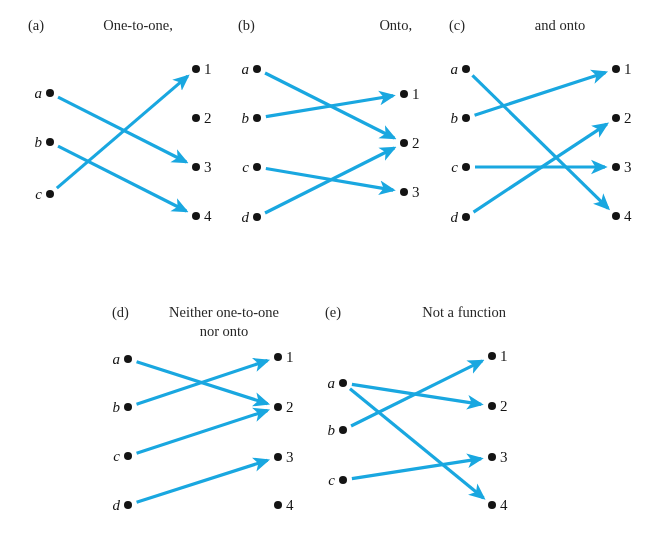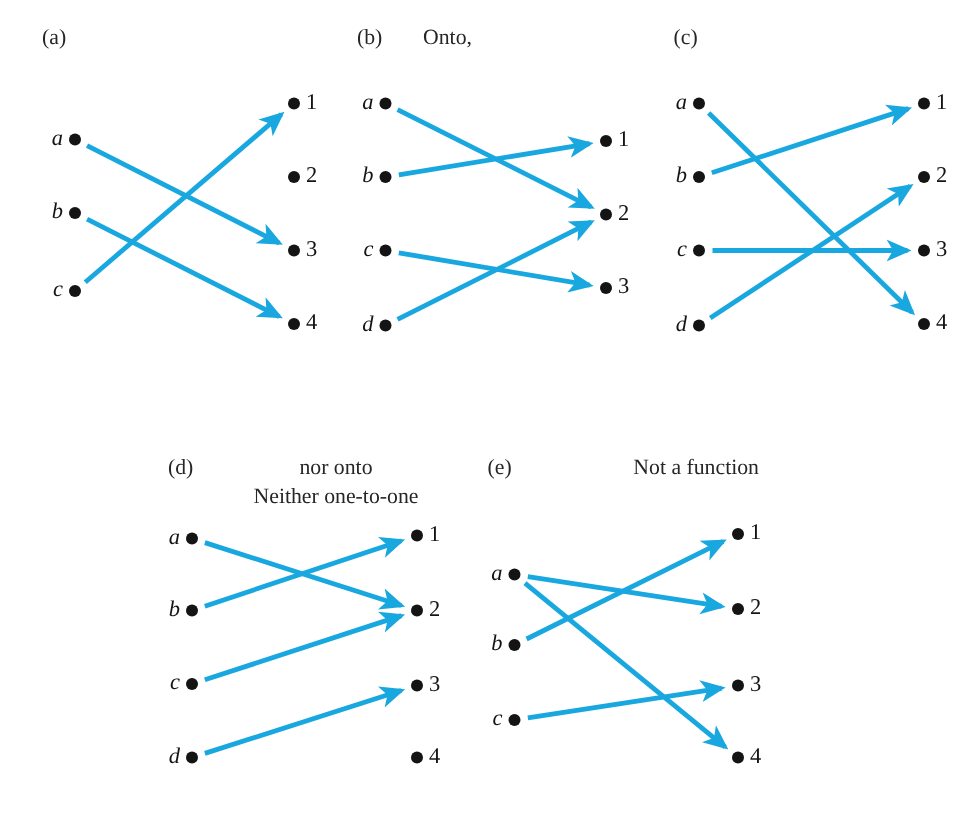--- a/index.html
+++ b/index.html
@@ -94,76 +94,78 @@
       <line x1="136.54" y1="404.15" x2="267.56" y2="360.48" stroke="#19A7E0" stroke-width="3.2" stroke-linecap="butt" marker-end="url(#arrowhead)"></line>
       <line x1="136.56" y1="453.21" x2="267.54" y2="410.42" stroke="#19A7E0" stroke-width="3.2" stroke-linecap="butt" marker-end="url(#arrowhead)"></line>
       <line x1="136.57" y1="502.26" x2="267.52" y2="460.35" stroke="#19A7E0" stroke-width="3.2" stroke-linecap="butt" marker-end="url(#arrowhead)"></line>
       <line x1="351.89" y1="384.37" x2="481.13" y2="404.32" stroke="#19A7E0" stroke-width="3.2" stroke-linecap="butt" marker-end="url(#arrowhead)"></line>
       <line x1="349.96" y1="388.70" x2="483.49" y2="498.03" stroke="#19A7E0" stroke-width="3.2" stroke-linecap="butt" marker-end="url(#arrowhead)"></line>
       <line x1="351.06" y1="426.00" x2="482.15" y2="360.89" stroke="#19A7E0" stroke-width="3.2" stroke-linecap="butt" marker-end="url(#arrowhead)"></line>
       <line x1="351.89" y1="478.63" x2="481.13" y2="458.68" stroke="#19A7E0" stroke-width="3.2" stroke-linecap="butt" marker-end="url(#arrowhead)"></line>
     </svg>
   <div id="panels-container">
       <div class="panel-caption" style="left: 78px; top: 16px; width: 120px; text-align: center; white-space: normal;">
+        <span class="caption-line caption-l1">One-to-one,</span>
       </div>
       <div class="panel-caption caption-tag" style="left: 28px; top: 16px;">(a)</div>
       <div class="node" style="left: 50px; top: 93px; background: rgb(20, 20, 20);"></div>
       <div class="node-label left" style="top: 93px; left: 42px;">a</div>
       <div class="node" style="left: 50px; top: 142px; background: rgb(20, 20, 20);"></div>
       <div class="node-label left" style="top: 142px; left: 42px;">b</div>
       <div class="node" style="left: 50px; top: 194px; background: rgb(20, 20, 20);"></div>
       <div class="node-label left" style="top: 194px; left: 42px;">c</div>
       <div class="node" style="left: 196px; top: 69px; background: rgb(20, 20, 20);"></div>
       <div class="node-label right" style="top: 69px; left: 204px;">1</div>
       <div class="node" style="left: 196px; top: 118px; background: rgb(20, 20, 20);"></div>
       <div class="node-label right" style="top: 118px; left: 204px;">2</div>
       <div class="node" style="left: 196px; top: 167px; background: rgb(20, 20, 20);"></div>
       <div class="node-label right" style="top: 167px; left: 204px;">3</div>
       <div class="node" style="left: 196px; top: 216px; background: rgb(20, 20, 20);"></div>
       <div class="node-label right" style="top: 216px; left: 204px;">4</div>
-      <div class="panel-caption" style="left: 282px; top: 16px; width: 130px; text-align: left; white-space: normal;">
+      <div class="panel-caption" style="left: 282px; top: 16px; width: 130px; text-align: right; white-space: normal;">
         <span class="caption-line caption-l1">Onto,</span>
       </div>
       <div class="panel-caption caption-tag" style="left: 238px; top: 16px;">(b)</div>
       <div class="node" style="left: 257px; top: 69px; background: rgb(20, 20, 20);"></div>
       <div class="node-label left" style="top: 69px; left: 249px;">a</div>
       <div class="node" style="left: 257px; top: 118px; background: rgb(20, 20, 20);"></div>
       <div class="node-label left" style="top: 118px; left: 249px;">b</div>
       <div class="node" style="left: 257px; top: 167px; background: rgb(20, 20, 20);"></div>
       <div class="node-label left" style="top: 167px; left: 249px;">c</div>
       <div class="node" style="left: 257px; top: 217px; background: rgb(20, 20, 20);"></div>
       <div class="node-label left" style="top: 217px; left: 249px;">d</div>
       <div class="node" style="left: 404px; top: 94px; background: rgb(20, 20, 20);"></div>
       <div class="node-label right" style="top: 94px; left: 412px;">1</div>
       <div class="node" style="left: 404px; top: 143px; background: rgb(20, 20, 20);"></div>
       <div class="node-label right" style="top: 143px; left: 412px;">2</div>
       <div class="node" style="left: 404px; top: 192px; background: rgb(20, 20, 20);"></div>
       <div class="node-label right" style="top: 192px; left: 412px;">3</div>
       <div class="panel-caption" style="left: 496px; top: 16px; width: 128px; text-align: center; white-space: normal;">
+        <span class="caption-line caption-l2">and onto</span>
       </div>
       <div class="panel-caption caption-tag" style="left: 449px; top: 16px;">(c)</div>
       <div class="node" style="left: 466px; top: 69px; background: rgb(20, 20, 20);"></div>
       <div class="node-label left" style="top: 69px; left: 458px;">a</div>
       <div class="node" style="left: 466px; top: 118px; background: rgb(20, 20, 20);"></div>
       <div class="node-label left" style="top: 118px; left: 458px;">b</div>
       <div class="node" style="left: 466px; top: 167px; background: rgb(20, 20, 20);"></div>
       <div class="node-label left" style="top: 167px; left: 458px;">c</div>
       <div class="node" style="left: 466px; top: 217px; background: rgb(20, 20, 20);"></div>
       <div class="node-label left" style="top: 217px; left: 458px;">d</div>
       <div class="node" style="left: 616px; top: 69px; background: rgb(20, 20, 20);"></div>
       <div class="node-label right" style="top: 69px; left: 624px;">1</div>
       <div class="node" style="left: 616px; top: 118px; background: rgb(20, 20, 20);"></div>
       <div class="node-label right" style="top: 118px; left: 624px;">2</div>
       <div class="node" style="left: 616px; top: 167px; background: rgb(20, 20, 20);"></div>
       <div class="node-label right" style="top: 167px; left: 624px;">3</div>
       <div class="node" style="left: 616px; top: 216px; background: rgb(20, 20, 20);"></div>
       <div class="node-label right" style="top: 216px; left: 624px;">4</div>
       <div class="panel-caption" style="left: 148px; top: 303px; width: 152px; text-align: center; white-space: normal;">
+        <span class="caption-line caption-l1">Neither one-to-one</span>
         <span class="caption-line caption-l2">nor onto</span>
-        <span class="caption-line caption-l1">Neither one-to-one</span>
       </div>
       <div class="panel-caption caption-tag" style="left: 112px; top: 303px;">(d)</div>
       <div class="node" style="left: 128px; top: 359px; background: rgb(20, 20, 20);"></div>
       <div class="node-label left" style="top: 359px; left: 120px;">a</div>
       <div class="node" style="left: 128px; top: 407px; background: rgb(20, 20, 20);"></div>
       <div class="node-label left" style="top: 407px; left: 120px;">b</div>
       <div class="node" style="left: 128px; top: 456px; background: rgb(20, 20, 20);"></div>
       <div class="node-label left" style="top: 456px; left: 120px;">c</div>
       <div class="node" style="left: 128px; top: 505px; background: rgb(20, 20, 20);"></div>
       <div class="node-label left" style="top: 505px; left: 120px;">d</div>

